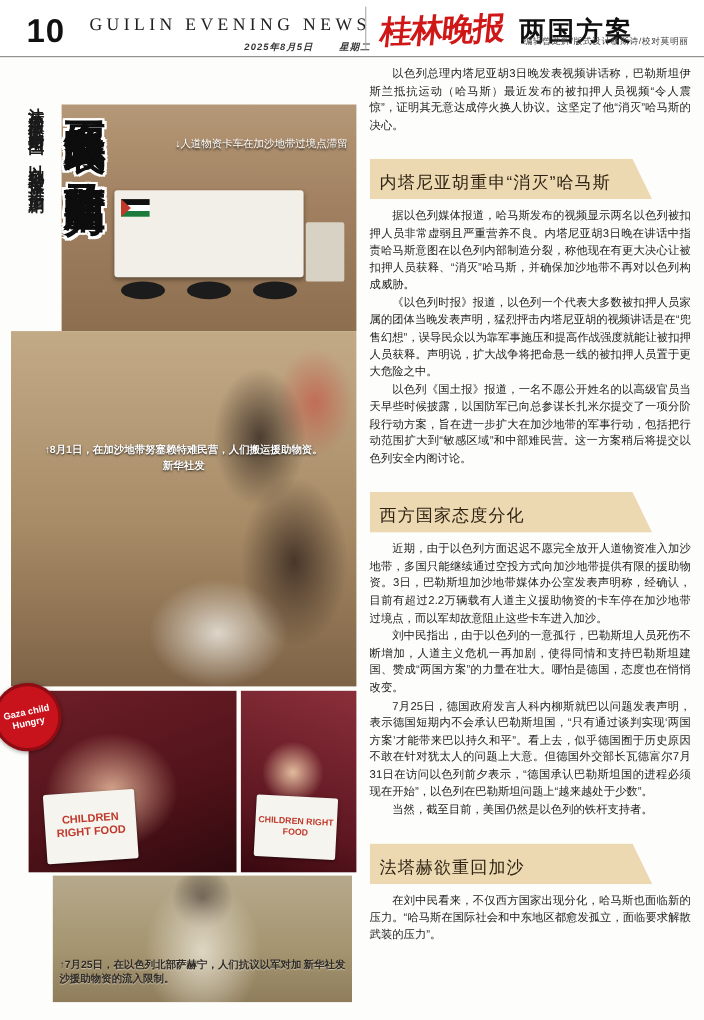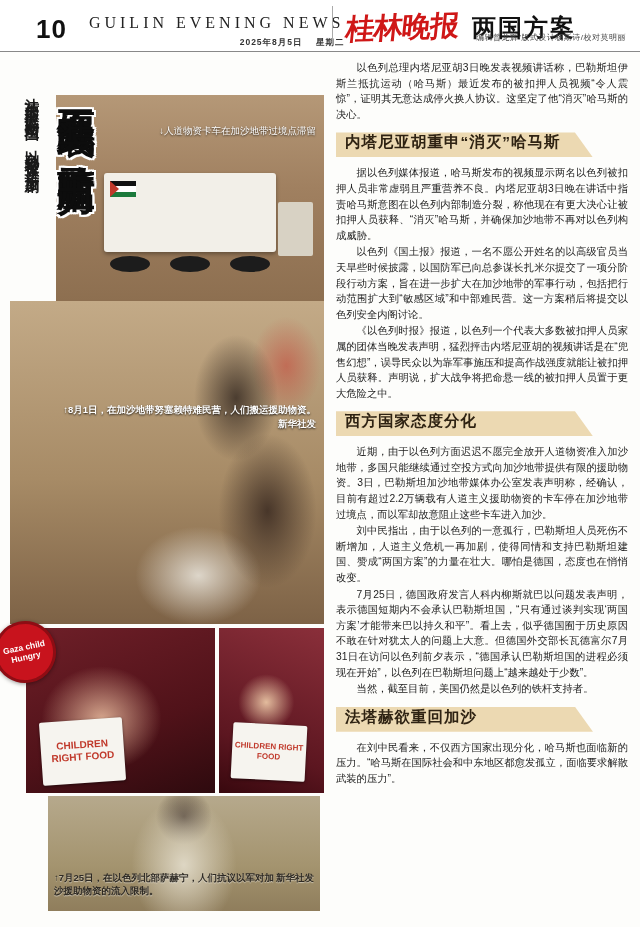--- a/index.html
+++ b/index.html
@@ -3,25 +3,25 @@
 <meta charset="utf-8">
 <style>
   * { margin:0; padding:0; box-sizing:border-box; }
   html,body { background:#e8e8e8; }
   body { font-family:"Liberation Sans","DejaVu Sans",sans-serif; }
   .page { position:relative; width:640px; height:927px; margin:0 auto; background:#fdfdfb; overflow:hidden; }
 
   
   .header { position:absolute; top:0; left:0; right:0; height:52px; background:#fff; border-bottom:1px solid #888; }
   .hdr-left { position:absolute; left:24px; top:14px; display:flex; align-items:flex-start; }
-  .page-num { font-size:26px; font-weight:bold; color:#111; line-height:30px; letter-spacing:1px;margin-left:12px; }
+  .page-num { font-size:30px; font-weight:bold; color:#111; line-height:30px; letter-spacing:1px; }
   .paper-en-wrap { margin-left:22px; }
   .paper-en { font-family:"Liberation Serif","DejaVu Serif",serif; font-size:16px; letter-spacing:4px; color:#222; white-space:nowrap; }
   .date-line { font-size:8.5px; font-weight:bold; color:#333; text-align:right; margin-top:5px; letter-spacing:1px; }
-  .date-line span { margin-left:10px; }
+  .date-line span { margin-left:20px;font-style:italic; }
   .hdr-rule-l { position:absolute; left:332px; top:6px; bottom:6px; width:1px; background:#aaa; }
   .masthead-wrap { position:absolute; left:346px; top:8px; display:flex; align-items:center; }
   .masthead { color:#cf1717; font-weight:900; font-size:29px; font-family:"Liberation Serif","DejaVu Serif",serif; transform:skewX(-8deg) rotate(-2deg); letter-spacing:-1px; white-space:nowrap; }
   .section-title { font-size:24px; font-weight:900; color:#111; margin-left:14px; letter-spacing:2px; white-space:nowrap; }
   .credits { position:absolute; right:14px; bottom:8px; font-size:8px; color:#444; letter-spacing:.5px; }
 
   
   .left-col { position:absolute; left:8px; top:56px; width:318px; height:855px; }
 
   .photo { position:absolute; overflow:hidden; }
@@ -34,21 +34,21 @@
   .truck-wheels i { flex:1; background:#1c1c1c; border-radius:50%; }
   .cap-truck { position:absolute; left:8px; right:8px; top:30px; text-align:right; color:#fff; font-size:9.5px; font-weight:normal; text-shadow:0 1px 2px rgba(0,0,0,.8); }
 
   .ph-crowd { left:2px; right:2px; top:245px; height:323px;
     background:
       radial-gradient(60px 90px at 72% 30%, rgba(40,30,25,.75), rgba(40,30,25,0) 70%),
       radial-gradient(70px 110px at 82% 65%, rgba(50,35,28,.8), rgba(50,35,28,0) 70%),
       radial-gradient(90px 70px at 60% 85%, rgba(230,225,215,.9), rgba(230,225,215,0) 70%),
       radial-gradient(50px 70px at 88% 20%, rgba(200,60,50,.5), rgba(200,60,50,0) 70%),
       linear-gradient(180deg,#c3aa87 0%,#a78b66 55%,#7d6246 100%); }
-  .cap-crowd { position:absolute; left:10px; right:10px; top:347px; text-align:right; color:#fff; font-size:9.5px; font-weight:bold; line-height:14px; text-shadow:0 1px 2px rgba(0,0,0,.85); }
+  .cap-crowd { position:absolute; left:10px; right:10px; top:347px; text-align:center; color:#fff; font-size:9.5px; font-weight:bold; line-height:14px; text-shadow:0 1px 2px rgba(0,0,0,.85); }
   .cap-crowd .credit { display:block; }
 
   .ph-kids-row { position:absolute; left:18px; right:2px; top:572px; height:165px; display:flex; gap:4px; }
   .ph-kid { position:relative; flex:1; }
   .ph-kid-l { flex:1.8; background:radial-gradient(80px 70px at 40% 55%, rgba(235,190,160,.85), rgba(235,190,160,0) 75%), linear-gradient(160deg,#6e1f28 0%,#501219 60%,#2e0a0e 100%); }
   .ph-kid-r { background:radial-gradient(40px 40px at 45% 45%, rgba(240,205,170,.9), rgba(240,205,170,0) 70%), linear-gradient(200deg,#8a2f3a 0%,#5c1620 70%,#38080e 100%); }
   .placard { position:absolute; background:#f6f4ef; color:#c0392b; font-weight:900; text-align:center; border-radius:2px; box-shadow:0 1px 3px rgba(0,0,0,.5); display:flex; flex-direction:column; justify-content:center; }
   .placard-l { left:8%; bottom:6%; width:44%; height:38%; font-size:10px; line-height:12px; transform:rotate(-4deg); }
   .placard-r { left:12%; bottom:8%; width:70%; height:34%; font-size:8px; line-height:10px; transform:rotate(3deg); }
   .sticker { position:absolute; left:-14px; top:565px; width:62px; height:62px; border-radius:50%; background:#c8131d; border:3px solid #8e0d14; color:#fff; display:flex; align-items:center; justify-content:center; text-align:center; font-size:8.5px; font-weight:bold; line-height:10px; transform:rotate(-12deg); z-index:6; box-shadow:0 1px 4px rgba(0,0,0,.4); }
@@ -62,21 +62,21 @@
   .cap-man .credit { float:right; }
 
   
   .v-sub { position:absolute; left:14px; top:30px; height:400px; writing-mode:vertical-rl; text-orientation:upright; font-size:14.5px; font-weight:bold; color:#1a1a1a; letter-spacing:3px; z-index:5; }
   .v-main { position:absolute; left:42px; top:24px; height:560px; writing-mode:vertical-rl; text-orientation:upright; font-size:38px; font-weight:900; color:#0d0d0d; letter-spacing:2px; z-index:5;
     text-shadow:-2px 0 0 #fff,2px 0 0 #fff,0 -2px 0 #fff,0 2px 0 #fff,-2px -2px 0 #fff,2px 2px 0 #fff,-2px 2px 0 #fff,2px -2px 0 #fff; }
 
   
   .article { position:absolute; left:336px; top:60px; width:292px; }
   .article p { font-size:10.3px; line-height:15.6px; color:#1c1c1c; text-align:justify; text-indent:2em; margin-bottom:1px; }
-  .sec-head { margin:10px 0 8px 0; width:88%; background:#ecd9b2; clip-path:polygon(0 0,93% 0,100% 100%,0 100%); padding:0 20px 4px 9px; font-size:15.5px; font-weight:700; color:#2e2212; letter-spacing:1px; }
+  .sec-head { margin:22px 0 8px 0; width:88%; background:#ecd9b2; clip-path:polygon(0 0,93% 0,100% 100%,0 100%); padding:12px 20px 4px 9px; font-size:15.5px; font-weight:400; color:#2e2212; letter-spacing:1px; }
 </style>
 </head>
 <body>
 
 <div class="page">
 
   <div class="header">
     <div class="hdr-left">
       <div class="page-num">10</div>
       <div class="paper-en-wrap">
@@ -136,22 +136,22 @@
 
     <div class="v-sub">法英加欲承认巴勒斯坦国 以色列被孤立进一步加剧</div>
     <div class="v-main">不愿解除武装 哈马斯面临压力</div>
   </div>
 
   <div class="article">
     <p>以色列总理内塔尼亚胡3日晚发表视频讲话称，巴勒斯坦伊斯兰抵抗运动（哈马斯）最近发布的被扣押人员视频“令人震惊”，证明其无意达成停火换人协议。这坚定了他“消灭”哈马斯的决心。</p>
 
     <div class="sec-head">内塔尼亚胡重申“消灭”哈马斯</div>
     <p>据以色列媒体报道，哈马斯发布的视频显示两名以色列被扣押人员非常虚弱且严重营养不良。内塔尼亚胡3日晚在讲话中指责哈马斯意图在以色列内部制造分裂，称他现在有更大决心让被扣押人员获释、“消灭”哈马斯，并确保加沙地带不再对以色列构成威胁。</p>
+    <p>《以色列时报》报道，以色列一个代表大多数被扣押人员家属的团体当晚发表声明，猛烈抨击内塔尼亚胡的视频讲话是在“兜售幻想”，误导民众以为靠军事施压和提高作战强度就能让被扣押人员获释。声明说，扩大战争将把命悬一线的被扣押人员置于更大危险之中。</p>
     <p>以色列《国土报》报道，一名不愿公开姓名的以高级官员当天早些时候披露，以国防军已向总参谋长扎米尔提交了一项分阶段行动方案，旨在进一步扩大在加沙地带的军事行动，包括把行动范围扩大到“敏感区域”和中部难民营。这一方案稍后将提交以色列安全内阁讨论。</p>
-    <p>《以色列时报》报道，以色列一个代表大多数被扣押人员家属的团体当晚发表声明，猛烈抨击内塔尼亚胡的视频讲话是在“兜售幻想”，误导民众以为靠军事施压和提高作战强度就能让被扣押人员获释。声明说，扩大战争将把命悬一线的被扣押人员置于更大危险之中。</p>
 
     <div class="sec-head">西方国家态度分化</div>
     <p>近期，由于以色列方面迟迟不愿完全放开人道物资准入加沙地带，多国只能继续通过空投方式向加沙地带提供有限的援助物资。3日，巴勒斯坦加沙地带媒体办公室发表声明称，经确认，目前有超过2.2万辆载有人道主义援助物资的卡车停在加沙地带过境点，而以军却故意阻止这些卡车进入加沙。</p>
     <p>刘中民指出，由于以色列的一意孤行，巴勒斯坦人员死伤不断增加，人道主义危机一再加剧，使得同情和支持巴勒斯坦建国、赞成“两国方案”的力量在壮大。哪怕是德国，态度也在悄悄改变。</p>
     <p>7月25日，德国政府发言人科内柳斯就巴以问题发表声明，表示德国短期内不会承认巴勒斯坦国，“只有通过谈判实现‘两国方案’才能带来巴以持久和平”。看上去，似乎德国囿于历史原因不敢在针对犹太人的问题上大意。但德国外交部长瓦德富尔7月31日在访问以色列前夕表示，“德国承认巴勒斯坦国的进程必须现在开始”，以色列在巴勒斯坦问题上“越来越处于少数”。</p>
     <p>当然，截至目前，美国仍然是以色列的铁杆支持者。</p>
 
     <div class="sec-head">法塔赫欲重回加沙</div>
     <p>在刘中民看来，不仅西方国家出现分化，哈马斯也面临新的压力。“哈马斯在国际社会和中东地区都愈发孤立，面临要求解散武装的压力”。</p>
 

